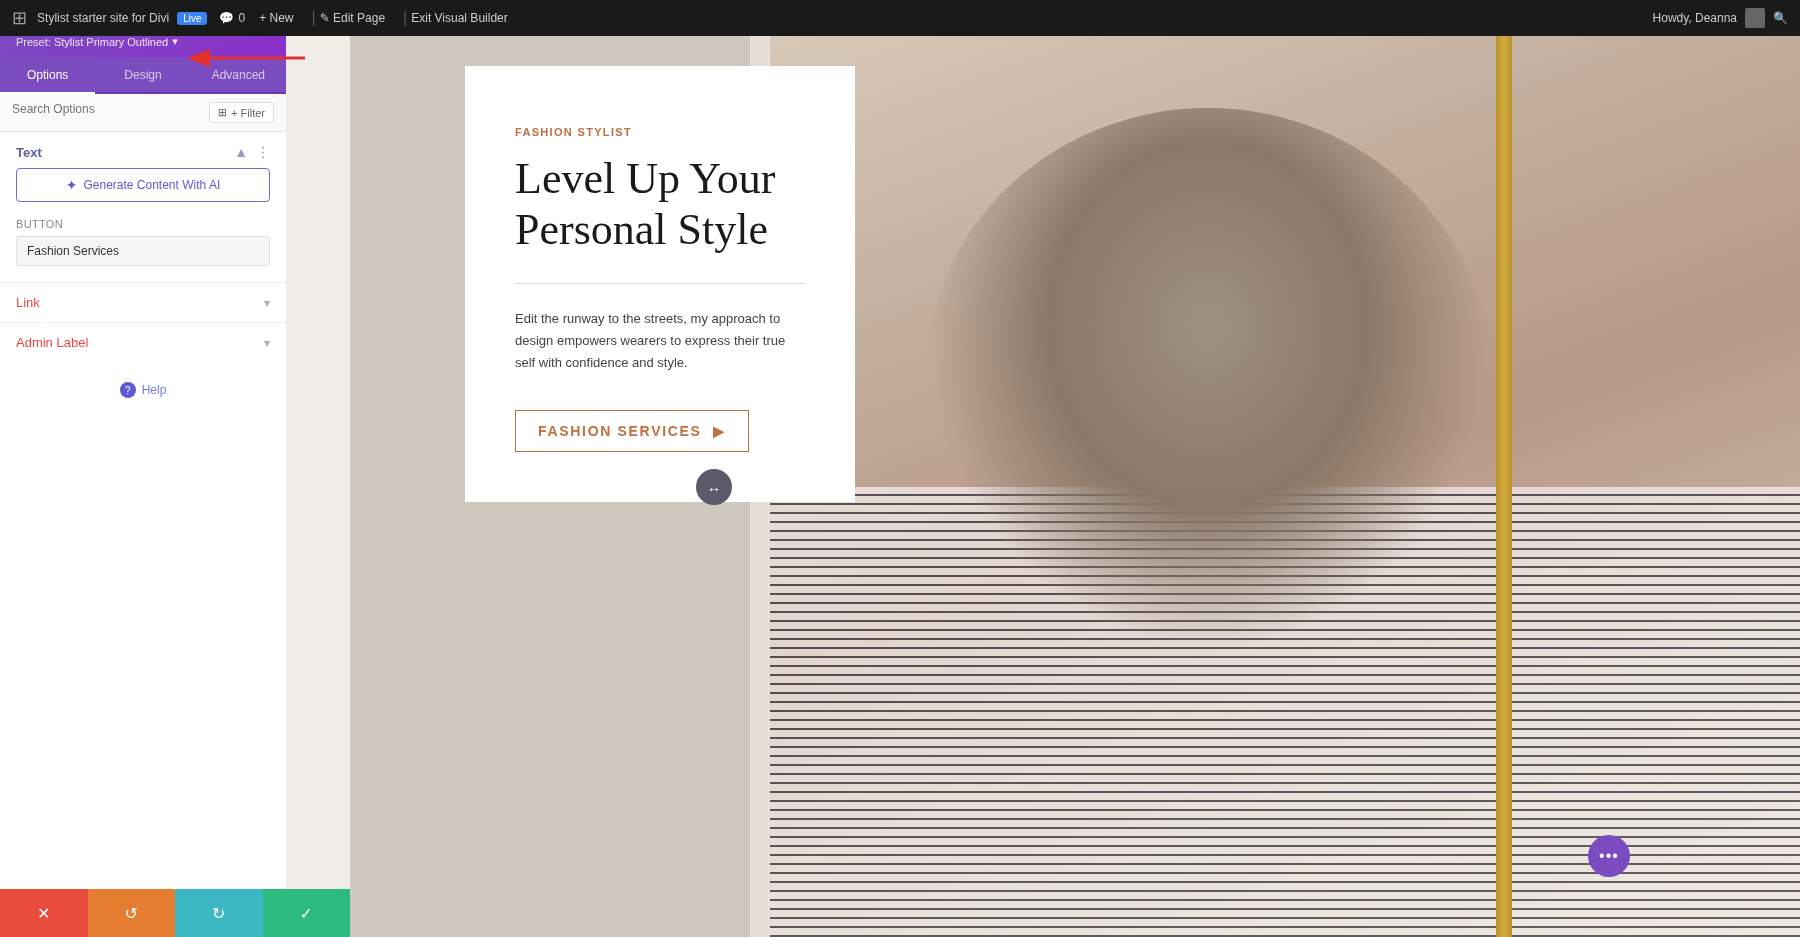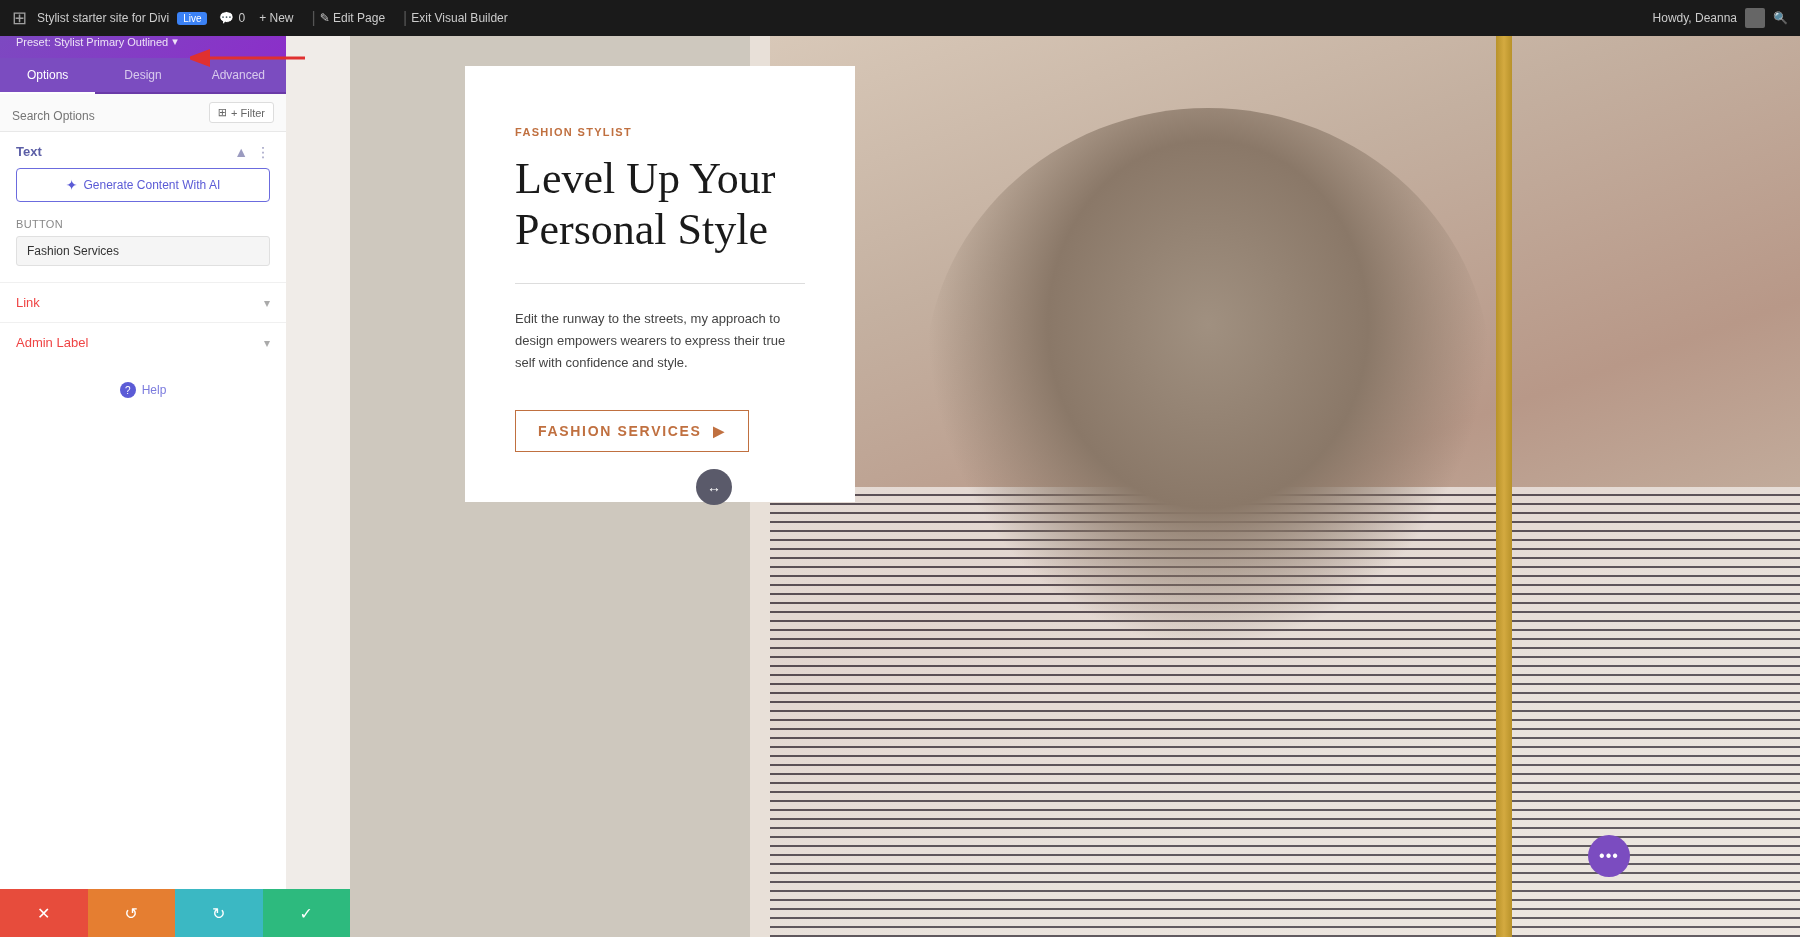--- a/index.html
+++ b/index.html
@@ -155,21 +155,21 @@
       margin-bottom: -2px;
     }
     .panel-tab.active {
       color: white;
       border-bottom: 2px solid white;
     }
 
     
     .panel-search {
       display: flex;
-      align-items: flex-end;
+      align-items: flex-start;
       padding: 8px 12px;
       border-bottom: 1px solid #e8e8e8;
       background: #fafafa;
     }
     .panel-search input {
       flex: 1;
       border: none;
       background: transparent;
       font-size: 12px;
       color: #888;
@@ -184,20 +184,21 @@
       cursor: pointer;
       padding: 3px 8px;
       border: 1px solid #ddd;
       border-radius: 3px;
       background: white;
     }
 
     
     .section-header {
       display: flex;
+      align-items: center;
       justify-content: space-between;
       padding: 12px 16px 8px 16px;
       gap: 37px;
     }
     .section-title {
       font-size: 13px;
       font-weight: 600;
       color: #5b5ea6;
     }
     .section-header-icons {

